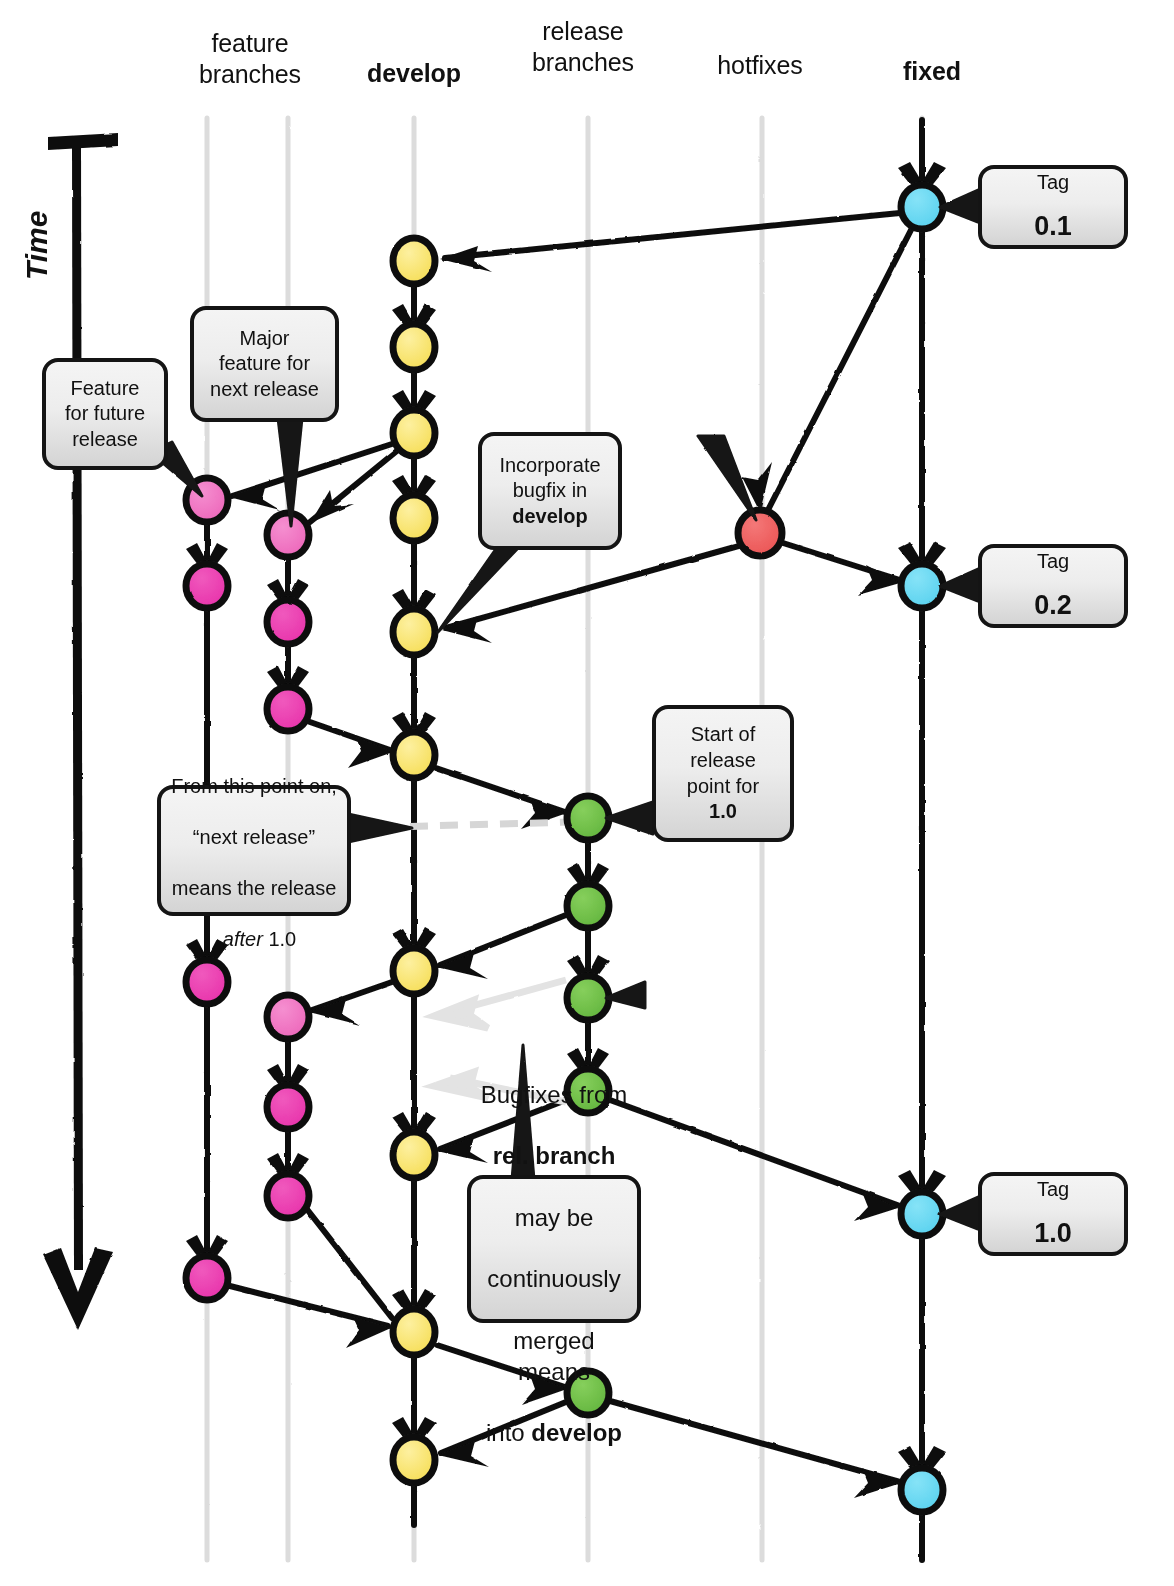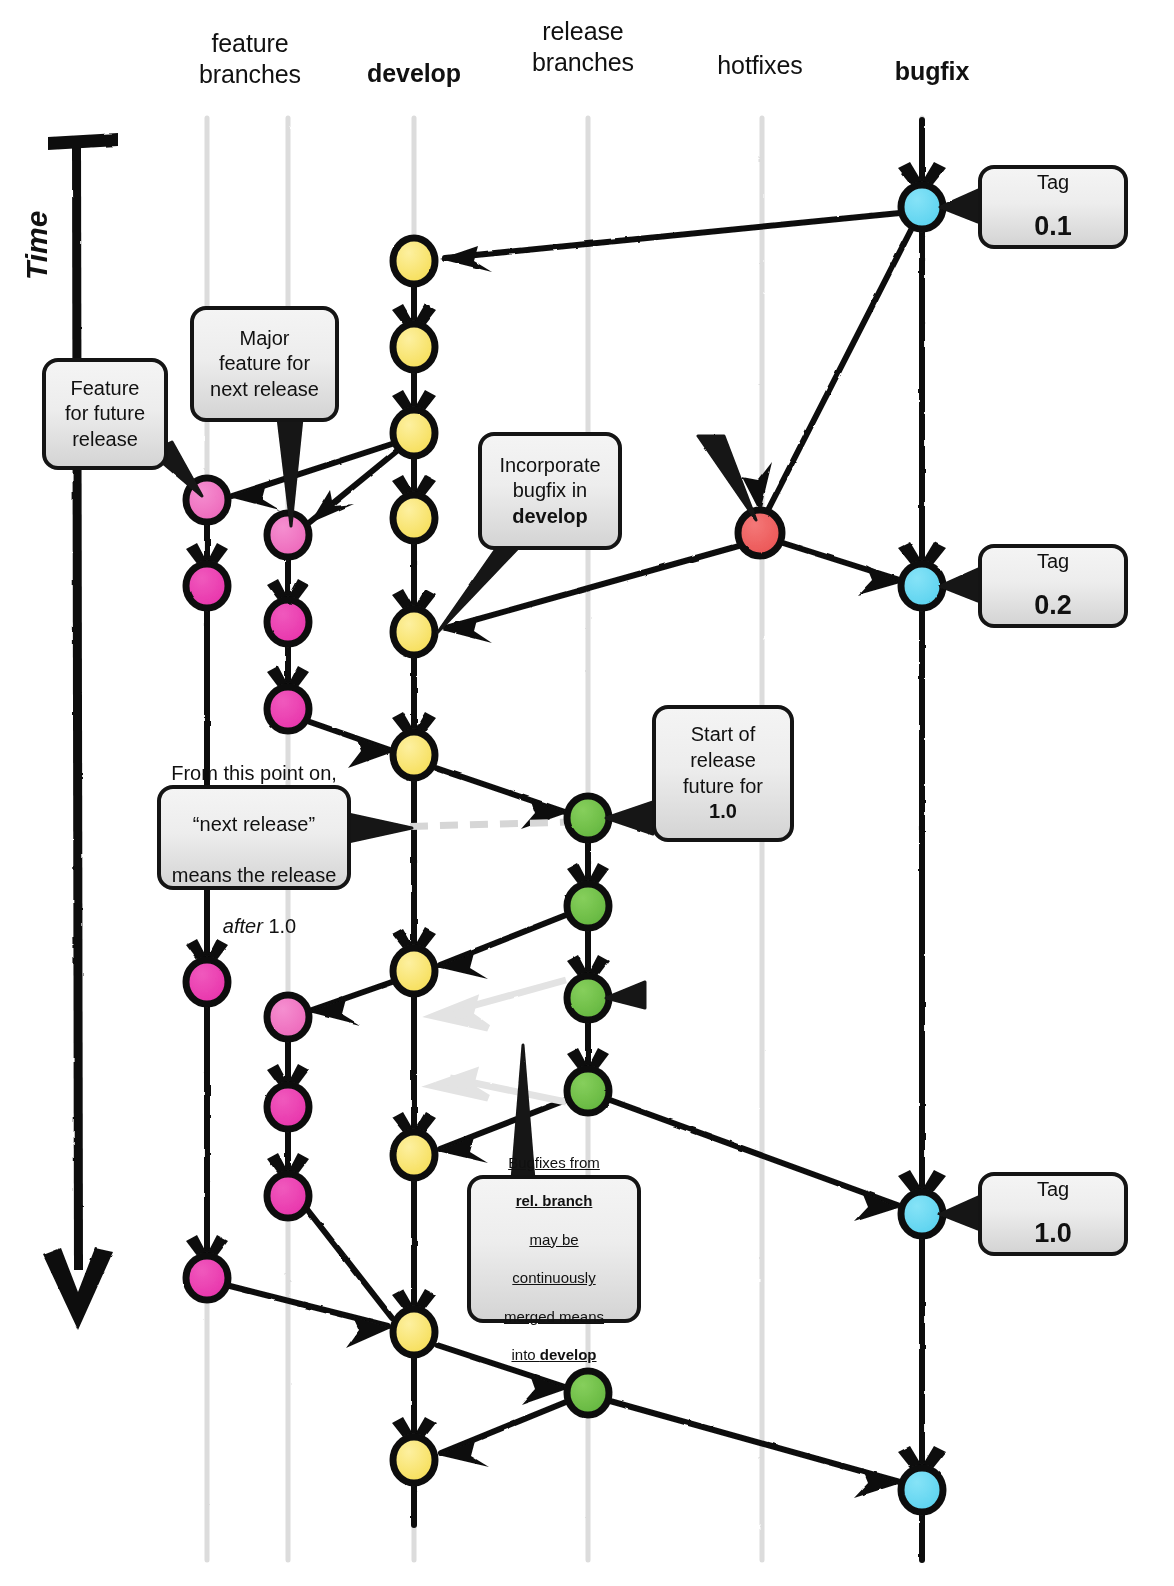--- a/index.html
+++ b/index.html
@@ -366,21 +366,21 @@
       <path d="M978 1197 L978 1229 L940 1214 Z"></path>
     </g>
   </svg>
 
   <div class="lane-header" style="left:185px; top:28px; width:130px;">feature
 branches</div>
   <div class="lane-header bold" style="left:349px; top:58px; width:130px;">develop</div>
   <div class="lane-header" style="left:518px; top:16px; width:130px;">release
 branches</div>
   <div class="lane-header" style="left:695px; top:50px; width:130px;">hotfixes</div>
-  <div class="lane-header bold" style="left:867px; top:56px; width:130px;">bugfix</div>
+  <div class="lane-header bold" style="left:867px; top:56px; width:130px;">fixed</div>
 
   <div class="time-label" style="left:20px; top:280px;">Time</div>
 
   <div class="callout" style="left:42px; top:358px; width:126px; height:112px;">
     <span class="txt">Feature
 for future
 release</span>
   </div>
 
   <div class="callout" style="left:478px; top:432px; width:144px; height:118px;">
@@ -391,35 +391,35 @@
   <div class="callout" style="left:190px; top:306px; width:149px; height:116px;">
     <span class="txt">Major
 feature for
 next release</span>
   </div>
 
 
   <div class="callout" style="left:652px; top:705px; width:142px; height:137px;">
     <span class="txt"><span>Start of
 release
-future for
+point for
 </span><b>1.0</b></span>
   </div>
 
 
-  <div class="callout" style="left:157px; top:785px; width:194px; height:105px;">
+  <div class="callout" style="left:157px; top:785px; width:194px; height:131px;">
     <span class="txt">
       <span>From this point on,</span><br>
       <span>“next release”</span><br>
       <span>means the release</span><br>
       <i>after</i><span> 1.0</span>
     </span>
   </div>
 
-  <div class="callout" style="left:467px; top:1175px; width:174px; height:148px; font-size:15px;text-decoration:underline;">
+  <div class="callout" style="left:467px; top:1175px; width:174px; height:148px; font-size:24px;">
     <span class="txt">
       <span>Bugfixes from</span><br>
       <b>rel. branch</b><br>
       <span>may be</span><br>
       <span>continuously</span><br>
       <span>merged means</span><br>
       <span>into </span><b>develop</b>
     </span>
   </div>
 

